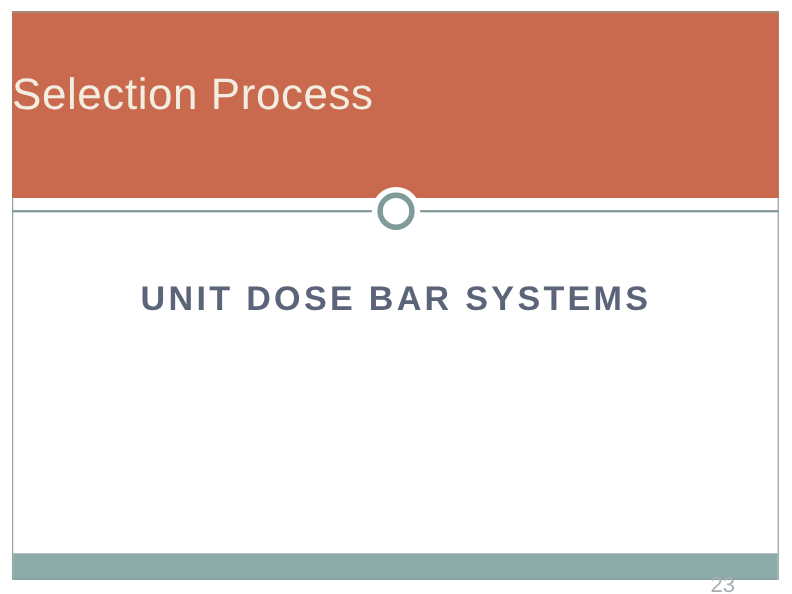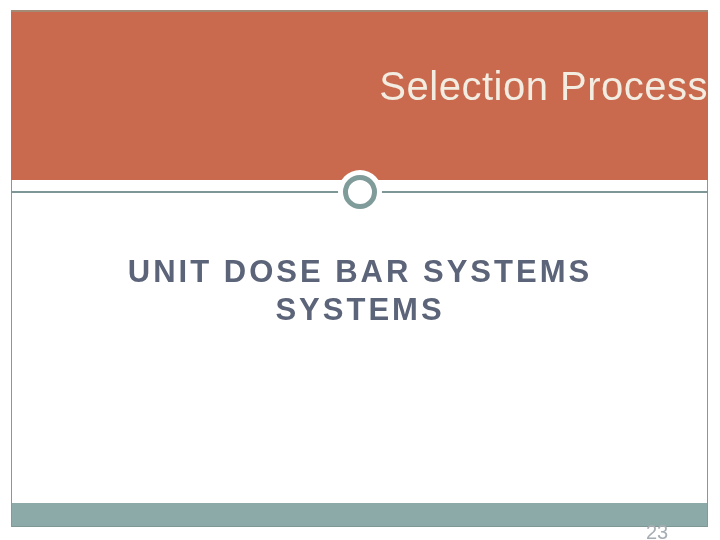--- a/index.html
+++ b/index.html
@@ -40,21 +40,21 @@
     height: 170px;
     background: #c96a4e;
     border-top: 2px solid #a38a74;
     box-sizing: border-box;
   }
   .title {
     position: absolute;
     left: 0;
     top: 54px;
     width: 100%;
-    text-align: right;
+    text-align: left;
     font-size: 40px;
     line-height: 40px;
     font-weight: 400;
     color: #f2ece1;
     letter-spacing: 0.5px;
   }
   
   .divider {
     position: absolute;
     left: 11px;
@@ -125,20 +125,19 @@
   <div class="header">
     <div class="title">Selection Process</div>
   </div>
 
   <div class="divider"></div>
 
   <div class="ornament"></div>
 
   <div class="subtitle">
     <span>UNIT DOSE BAR SYSTEMS</span>
-    <span>SYSTEMS</span>
   </div>
 
   <div class="footer-bar"></div>
 
   <div class="page-number">23</div>
 
 </div>
 
 </body></html>

